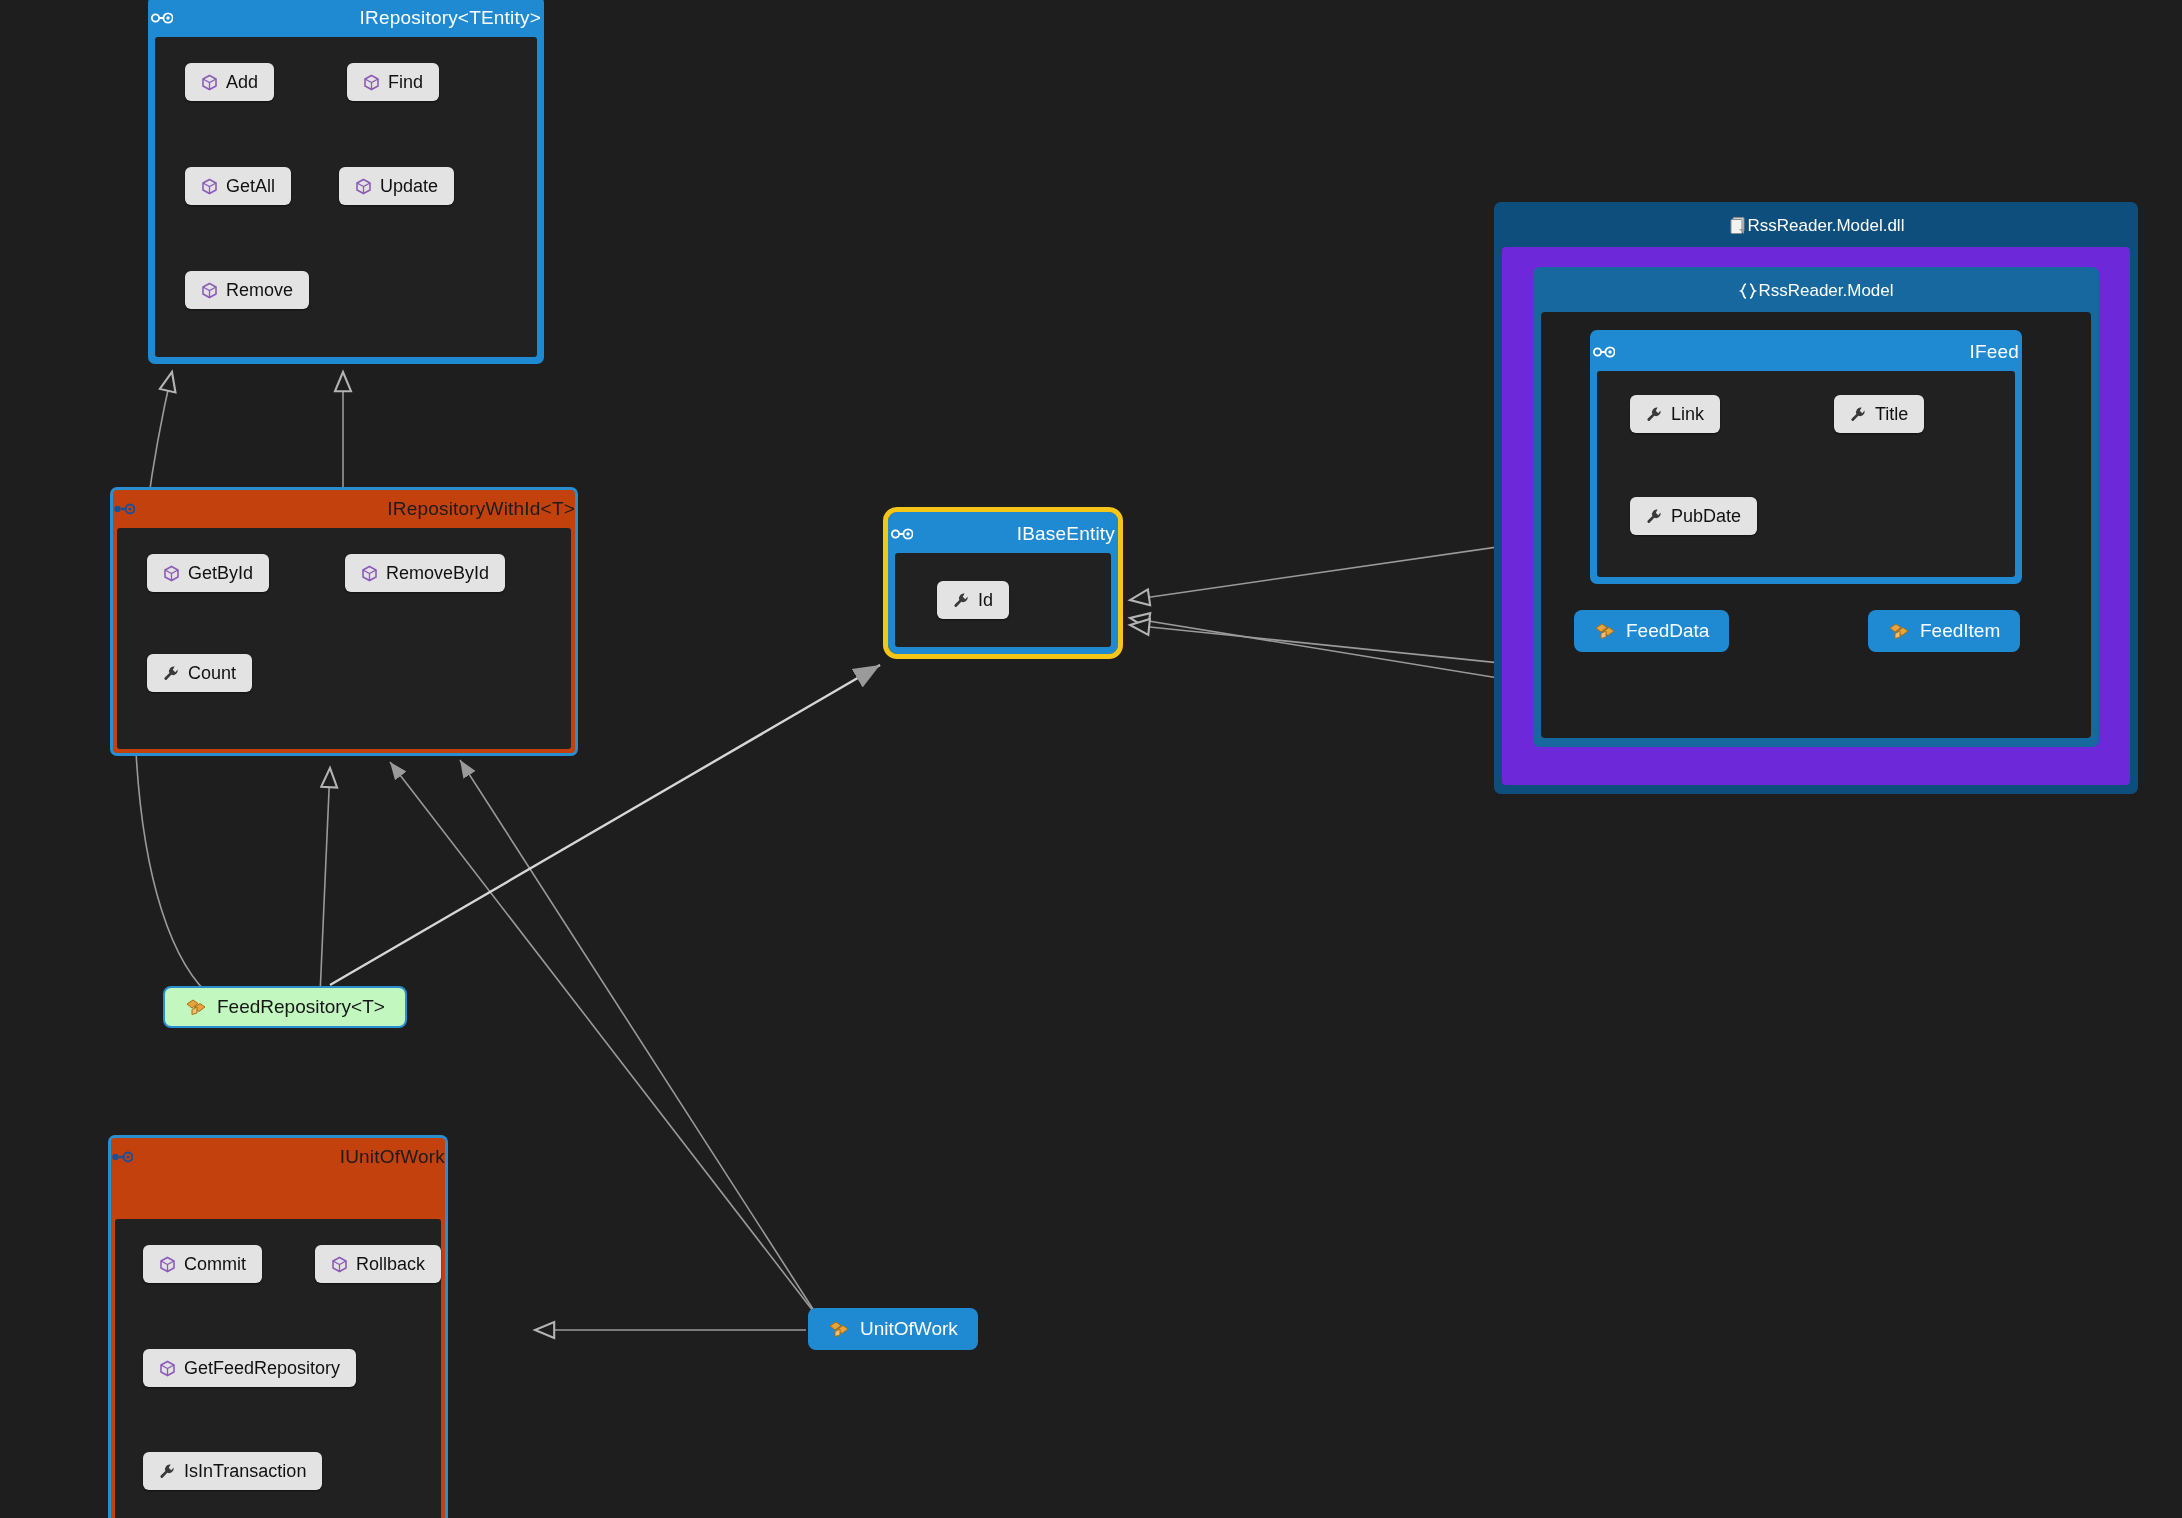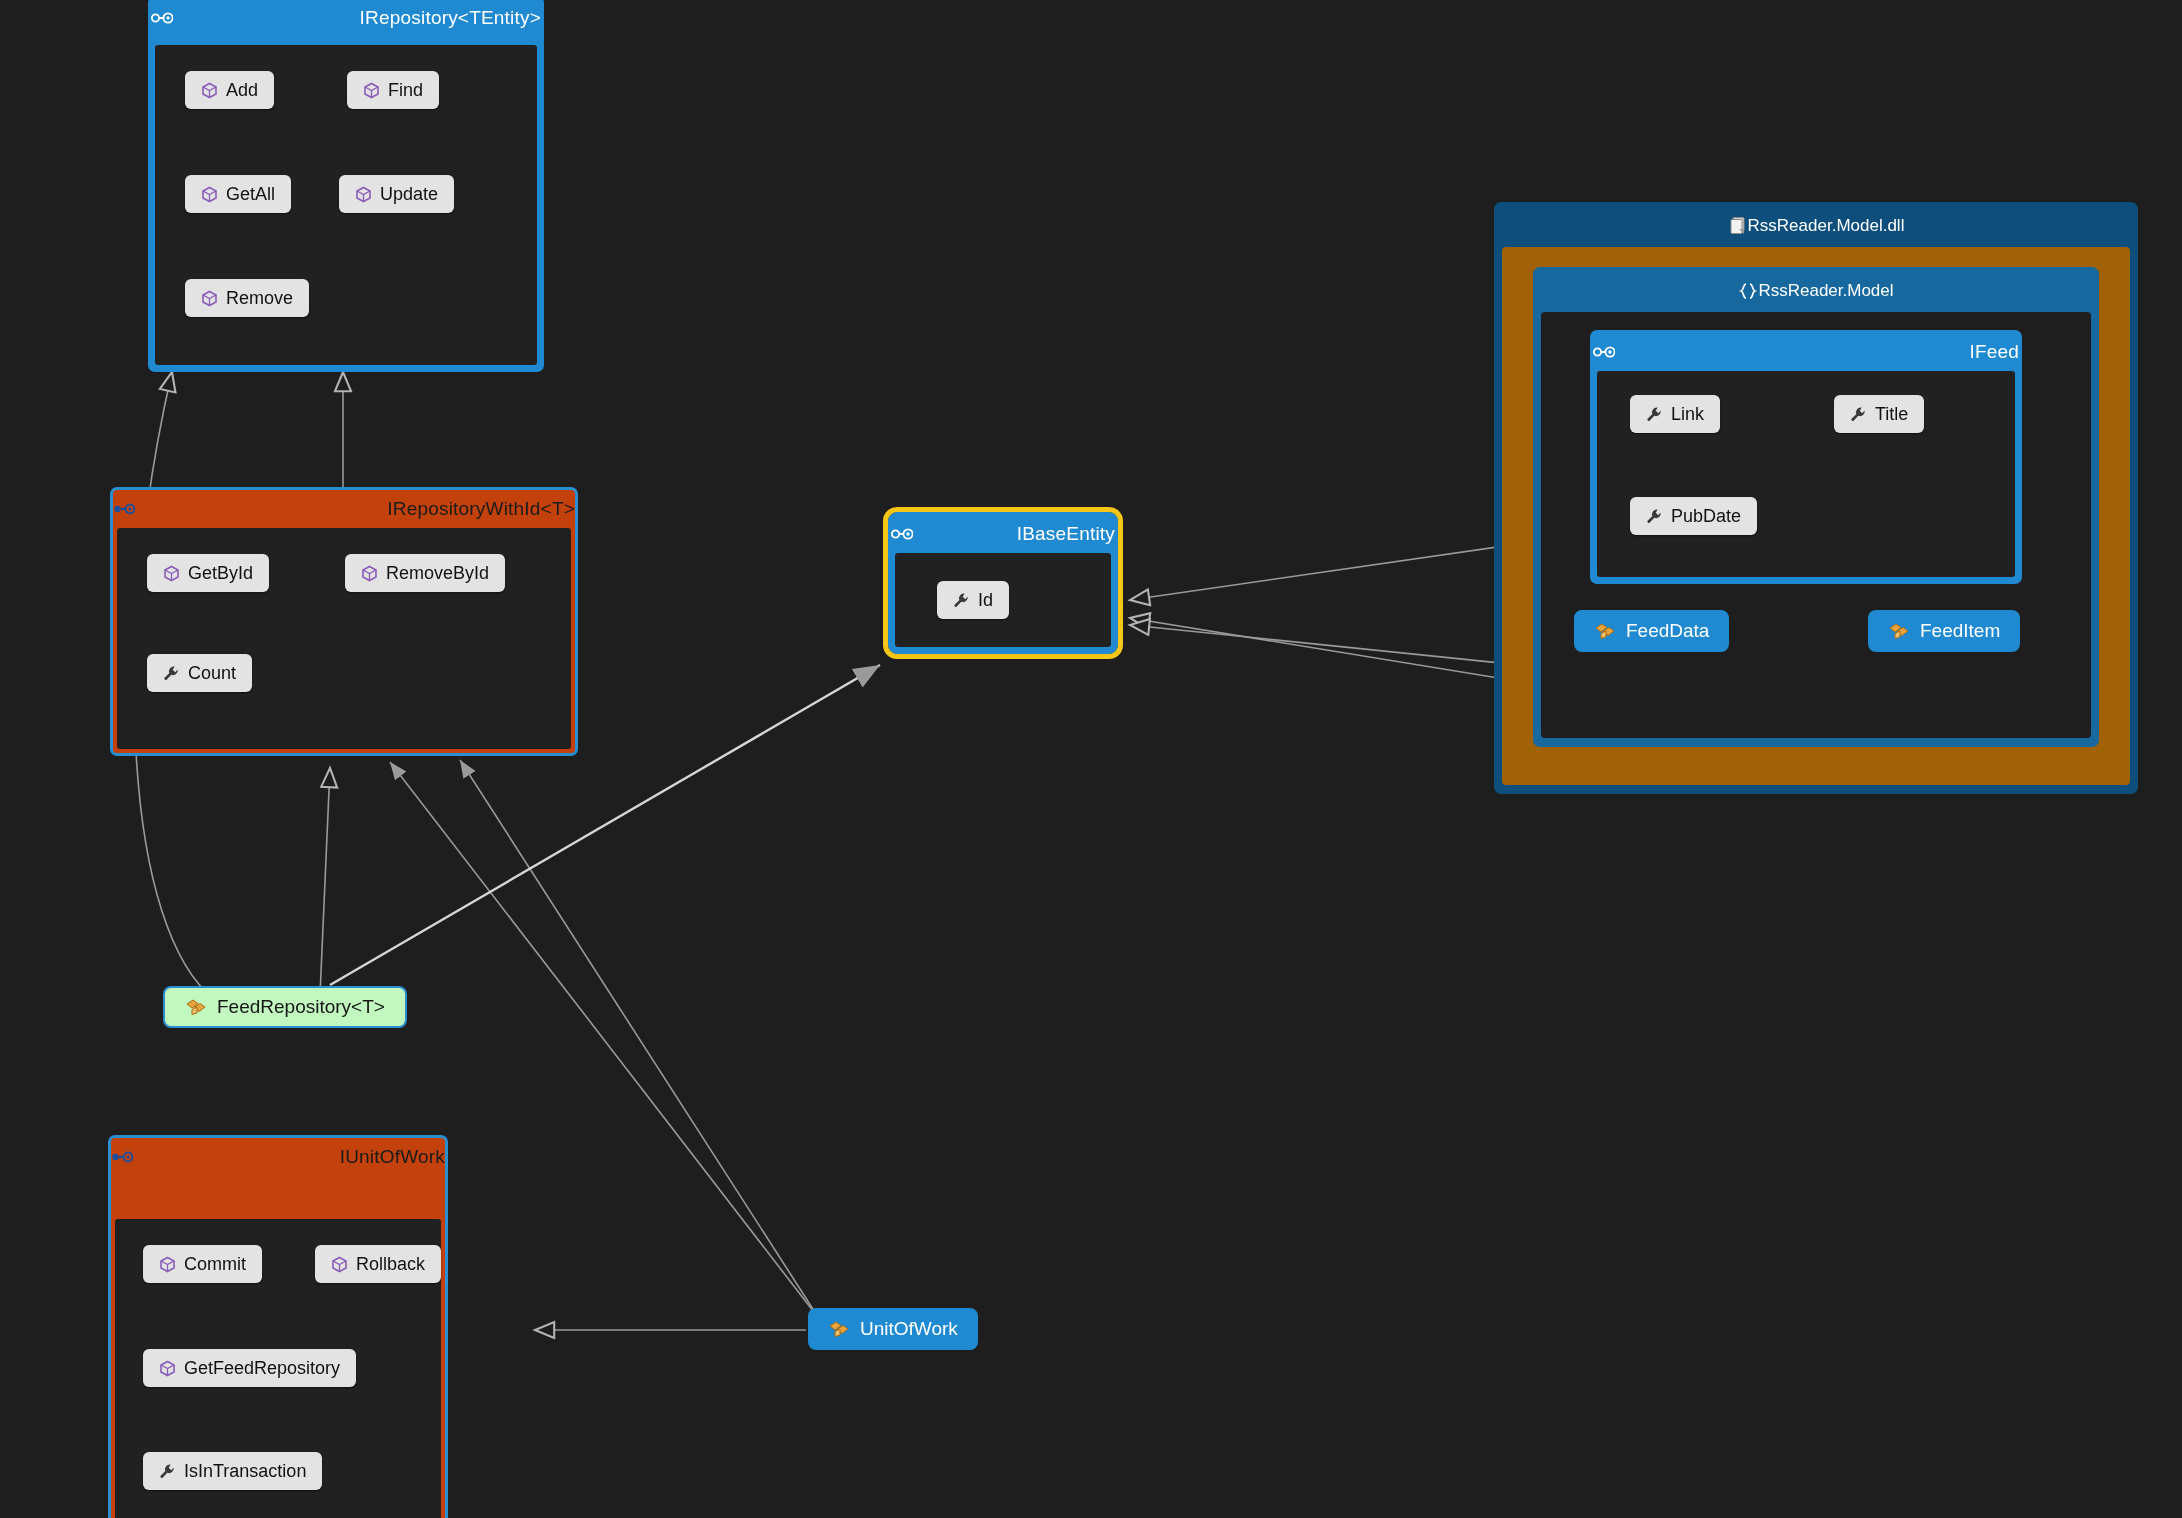--- a/index.html
+++ b/index.html
@@ -51,21 +51,21 @@
     gap: 10px; border-radius: 8px; font-size: 19px; padding: 8px 20px;
     white-space: nowrap;
   }
   .pill.blue { background: #1f8ad2; color: #fff; }
   .pill.green { background: #c2f7c0; color: #161616; border: 2px solid #2a8fd0; }
 
   
   .container { position: absolute; border-radius: 7px; z-index: 2; }
   .assembly { background: #0d4e7d; border: 3px solid #0d4e7d; }
   .assembly > .chead { color: #fff; }
-  .assembly > .cbody { background: #a16207; margin: 0 5px 5px 5px; border-radius: 4px; position: relative; }
+  .assembly > .cbody { background: #6d28d9; margin: 0 5px 5px 5px; border-radius: 4px; position: relative; }
   .namespace { background: #17689f; border: 3px solid #17689f; }
   .namespace > .chead { color: #fff; }
   .namespace > .cbody { background: #1e1e1e; margin: 0 5px 5px 5px; border-radius: 4px; position: relative; }
   .chead {
     height: 42px; display: flex; align-items: center; justify-content: center;
     font-size: 17px;
   }
 
   
   .ico { display: inline-flex; align-items: center; justify-content: center; flex: 0 0 auto; }
@@ -120,21 +120,21 @@
         <span class="ico">
           <svg width="22" height="14" viewBox="0 0 22 14">
               <circle cx="4.5" cy="7" r="3.6" fill="none" stroke="#fff" stroke-width="1.8"></circle>
               <line x1="8" y1="7" x2="13" y2="7" stroke="#fff" stroke-width="2.2"></line>
               <circle cx="17" cy="7" r="4.6" fill="none" stroke="#fff" stroke-width="1.8"></circle>
               <circle cx="17" cy="7" r="1.7" fill="#fff"></circle>
             </svg>
         </span>
         <span>IRepository&lt;TEntity&gt;</span>
       </div>
-      <div class="ifbody" style="height:320px;margin-top:8px;">
+      <div class="ifbody" style="height:320px;">
         <div class="member" style="left:30px; top:26px;">
           <span class="ico">
               <svg width="17" height="17" viewBox="0 0 17 17">
                 <path d="M8.5 1.5 L15 5 L15 12 L8.5 15.5 L2 12 L2 5 z" fill="none" stroke="#8b5cb8" stroke-width="1.6"></path>
                 <path d="M2 5 L8.5 8.5 L15 5 M8.5 8.5 L8.5 15.5" fill="none" stroke="#8b5cb8" stroke-width="1.3"></path>
               </svg>
             </span>
           <span>Add</span>
         </div>
         <div class="member" style="left:192px; top:26px;">

